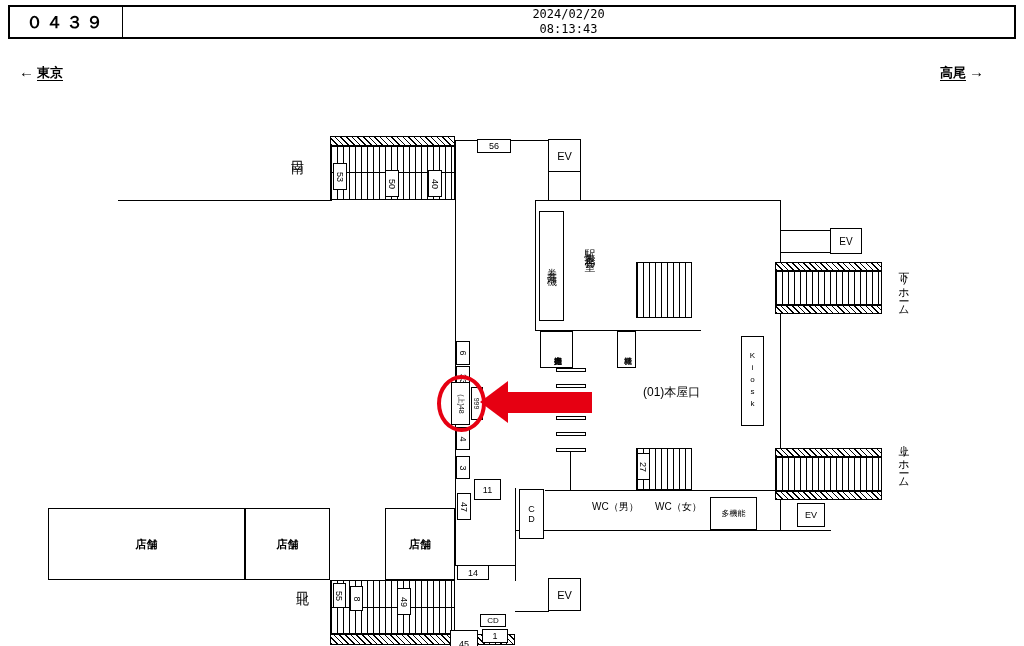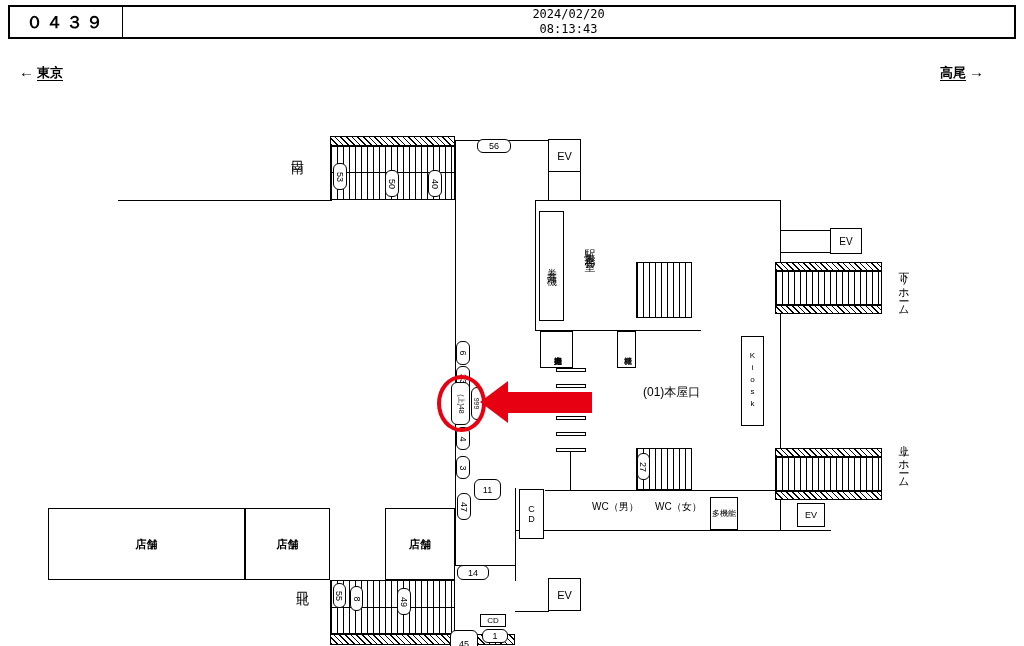--- a/index.html
+++ b/index.html
@@ -18,21 +18,21 @@
   .h-dt      { flex:1; font-family:"DejaVu Sans Mono",monospace; font-size:12px; line-height:1.25; text-align:center; }
 
   .dir { position:absolute; font-size:13px; font-weight:bold; white-space:nowrap; }
   .dir .arrow { font-size:15px; font-weight:normal; margin:0 3px; }
   .dir .dirname { text-decoration:underline; text-underline-offset:3px; }
 
   
   .wall { position:absolute; background:#000; }
   .box { position:absolute; border:1px solid #000; background:#fff; display:flex;
          align-items:center; justify-content:center; text-align:center; z-index:2; }
-  .cam { font-size:9px; z-index:5;border-radius:6px; }
+  .cam { font-size:9px; z-index:5; }
   .rot { transform:rotate(90deg); white-space:nowrap; display:block; }
   .vtext { writing-mode:vertical-rl; text-orientation:upright; }
   .label { position:absolute; white-space:nowrap; z-index:3; }
   .stripes { position:absolute; border:1px solid #000; background-color:#fff;
              background-image:repeating-linear-gradient(90deg,#000 0,#000 1px,transparent 1px,transparent 6px); }
   .hatch { position:absolute; border:1px solid #000; background-color:#fff;
            background-image:repeating-linear-gradient(45deg,#000 0,#000 1px,transparent 1px,transparent 4px); }
   .gatebar { position:absolute; width:30px; height:4px; border:1px solid #000; background:#fff; }
 
   
@@ -112,21 +112,21 @@
 
   <div class="box" style="left:548px;top:139px;width:33px;height:33px;font-size:11px">EV</div>
   <div class="box" style="left:830px;top:228px;width:32px;height:26px;font-size:10px">EV</div>
   <div class="box" style="left:797px;top:503px;width:28px;height:24px;font-size:9px">EV</div>
   <div class="box" style="left:548px;top:578px;width:33px;height:33px;font-size:11px">EV</div>
 
   <div class="box vtext" style="left:539px;top:211px;width:25px;height:110px;font-size:10px;letter-spacing:4px">券売機</div>
   <div class="box vtext" style="left:540px;top:331px;width:33px;height:37px;font-size:8px">指定席券売機</div>
   <div class="box vtext" style="left:617px;top:331px;width:19px;height:37px;font-size:8px">精算機</div>
   <div class="box vtext" style="left:741px;top:336px;width:23px;height:90px;font-size:8px;letter-spacing:3px">Kiosk</div>
-  <div class="box" style="left:710px;top:497px;width:28px;height:33px;font-size:8px">多機能</div>
+  <div class="box" style="left:710px;top:497px;width:47px;height:33px;font-size:8px">多機能</div>
   <div class="box vtext" style="left:519px;top:489px;width:25px;height:50px;font-size:9px">CD</div>
   <div class="box" style="left:480px;top:614px;width:26px;height:13px;font-size:8px">CD</div>
 
   <div class="box" style="left:48px;top:508px;width:197px;height:72px;font-size:11px;font-weight:bold">店舗</div>
   <div class="box" style="left:245px;top:508px;width:85px;height:72px;font-size:11px;font-weight:bold">店舗</div>
   <div class="box" style="left:385px;top:508px;width:70px;height:72px;font-size:11px;font-weight:bold">店舗</div>
 
   <div class="label vtext" style="left:288px;top:151px;font-size:13px">南口</div>
   <div class="label vtext" style="left:293px;top:582px;font-size:13px">北口</div>
   <div class="label vtext" style="left:582px;top:240px;font-size:11px;letter-spacing:4px">駅事務室</div>

